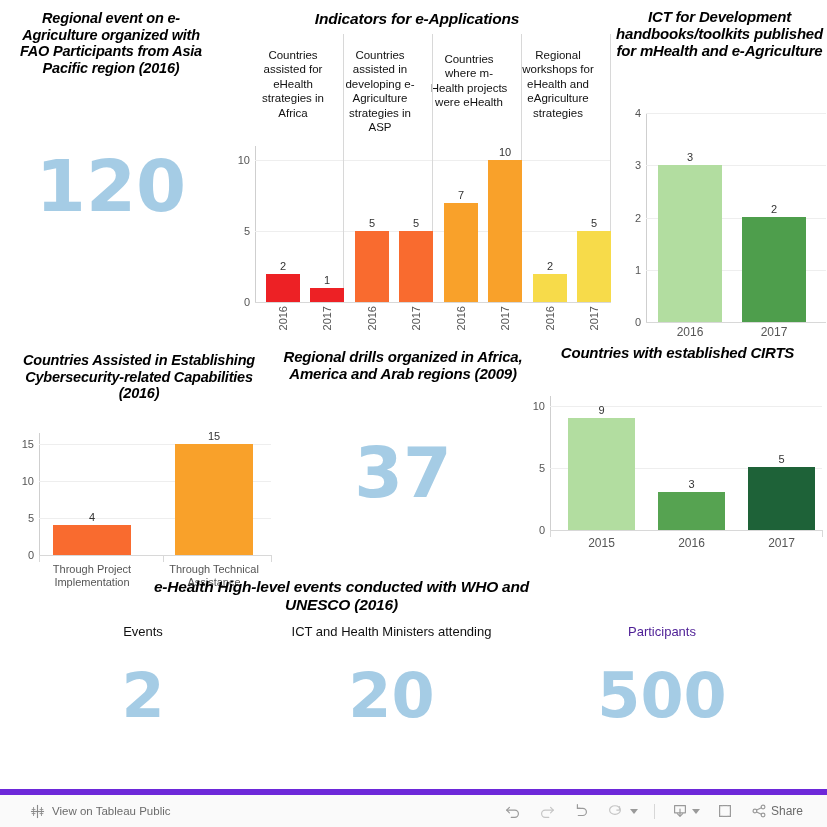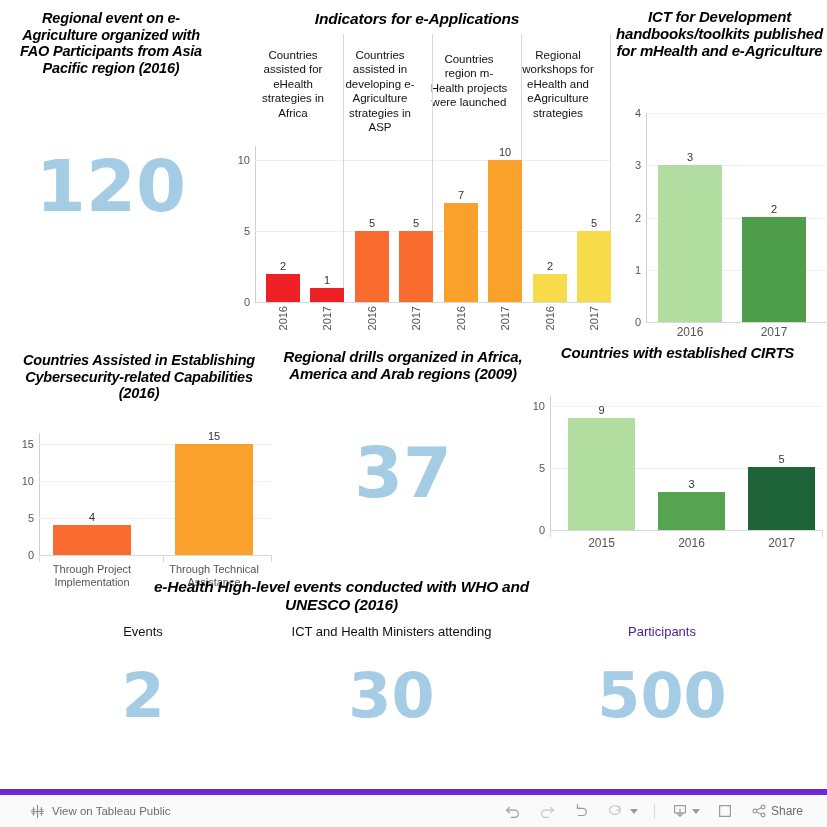--- a/index.html
+++ b/index.html
@@ -96,21 +96,21 @@
   <div class="panel" style="left:0;top:6px;width:222px;height:330px;">
     <div class="ptitle" style="font-size:14.5px;padding:4px 8px 0 8px;">Regional event on e-Agriculture organized with FAO Participants from Asia Pacific region (2016)</div>
     <div class="bignum" style="font-size:72px;margin-top:74px;">120</div>
   </div>
 
   <div class="panel" style="left:222px;top:6px;width:390px;height:336px;">
     <div class="ptitle" style="font-size:15.5px;padding-top:4px;">Indicators for e-Applications</div>
 
     <div class="ind-head" style="left:117px;top:42px;width:82px;">Countries assisted in developing e-Agriculture strategies in ASP</div>
     <div class="ind-head" style="left:33px;top:42px;width:76px;">Countries assisted for eHealth strategies in Africa</div>
-    <div class="ind-head" style="left:207px;top:46px;width:80px;">Countries region m-Health projects were launched</div>
+    <div class="ind-head" style="left:207px;top:46px;width:80px;">Countries where m-Health projects were eHealth</div>
     <div class="ind-head" style="left:298px;top:42px;width:76px;">Regional workshops for eHealth and eAgriculture strategies</div>
 
     <div class="chart" style="left:33px;top:140px;width:356px;height:156px;">
       <div class="axis-v" style="height:156px;"></div>
 
       <div class="gridline" style="top:14px;"></div>
       <div class="gridline" style="top:85px;"></div>
       <div class="baseline" style="top:156px;"></div>
 
       <div class="ytick" style="top:14px;">10</div>
@@ -257,21 +257,21 @@
   <div class="panel" style="left:0;top:572px;width:683px;height:190px;">
     <div class="ptitle" style="font-size:15.5px;padding:6px 120px 0 120px;">e-Health High-level events conducted with WHO and UNESCO (2016)</div>
 
     <div style="position:absolute;left:30px;top:52px;width:767px;display:flex;">
       <div style="width:226px;text-align:center;">
         <div style="font-size:13px;color:#111;">Events</div>
         <div class="bignum" style="font-size:62px;margin-top:26px;">2</div>
       </div>
       <div style="width:271px;text-align:center;">
         <div style="font-size:13px;color:#111;">ICT and Health Ministers attending</div>
-        <div class="bignum" style="font-size:62px;margin-top:26px;">30</div>
+        <div class="bignum" style="font-size:62px;margin-top:26px;">20</div>
       </div>
       <div style="width:270px;text-align:center;">
         <div style="font-size:13px;color:#4c1d95;">Participants</div>
         <div class="bignum" style="font-size:62px;margin-top:26px;">500</div>
       </div>
     </div>
   </div>
 
 </div>
 

